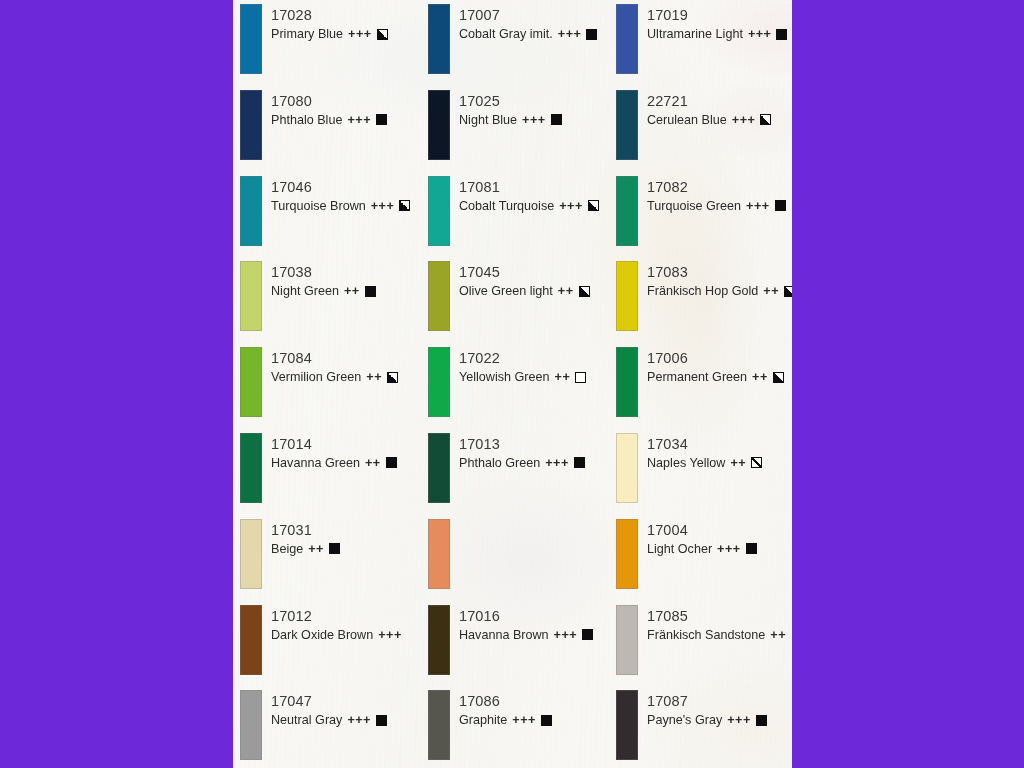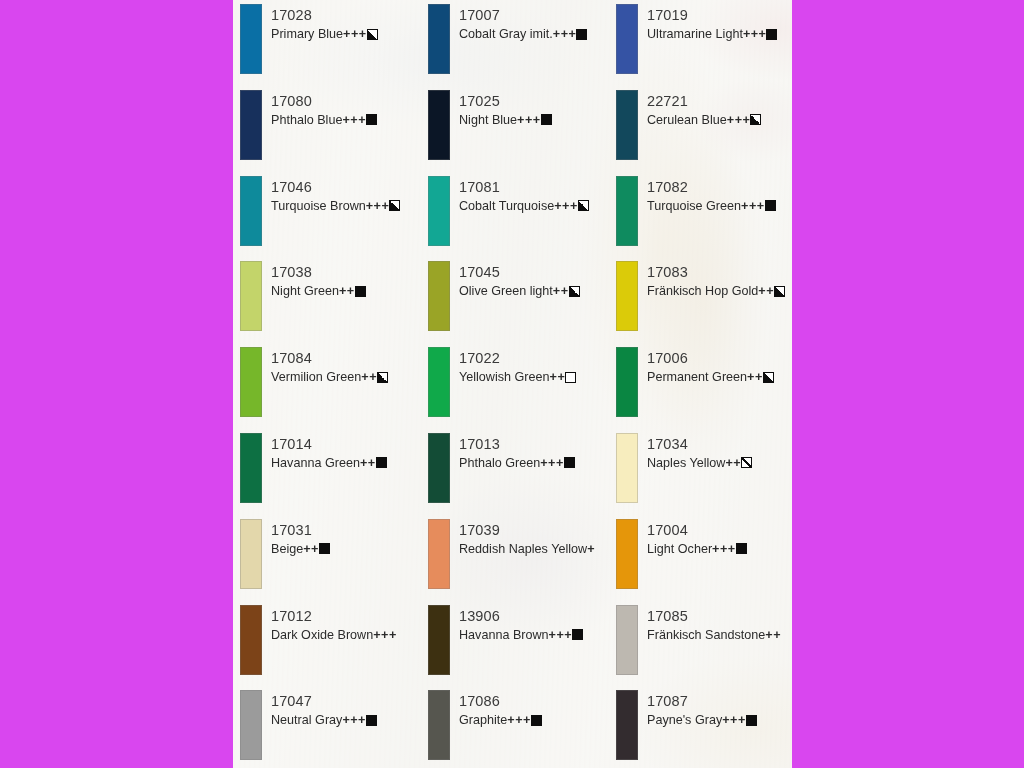--- a/index.html
+++ b/index.html
@@ -9,21 +9,21 @@
     height: 768px;
     overflow: hidden;
     background: #ffffff;
     font-family: "Liberation Sans", sans-serif;
   }
 
   #page {
     position: relative;
     width: 1024px;
     height: 768px;
-    background: #d946ef;
+    background: #6d28d9;
   }
 
   
   #panel {
     position: absolute;
     left: 233px;
     top: 0px;
     width: 559px;
     height: 768px;
     overflow: hidden;
@@ -103,20 +103,21 @@
     line-height: 19px;
     letter-spacing: 0.1px;
   }
 
   .nameline {
     font-size: 12.6px;
     color: #2b2b2b;
     line-height: 18px;
     display: flex;
     align-items: center;
+    gap: 5px;
     white-space: nowrap;
   }
 
   .pname { display: inline-block; }
   .plus {
     display: inline-block;
     font-size: 12.6px;
     letter-spacing: 0.5px;
     font-weight: 700;
   }
@@ -368,27 +369,20 @@
             <div class="code">17031</div>
             <div class="nameline">
               <span class="pname">Beige</span>
               <span class="plus">++</span>
               <span class="opacity-icon opaque"></span>
             </div>
           </div>
         </div>
         <div class="cell">
           <div class="swatch" style="background: rgb(230, 140, 92);"></div>
-          <div class="meta">
-            <div class="code">17039</div>
-            <div class="nameline">
-              <span class="pname">Reddish Naples Yellow</span>
-              <span class="plus">+</span>
-            </div>
-          </div>
         </div>
         <div class="cell">
           <div class="swatch" style="background: rgb(229, 150, 10);"></div>
           <div class="meta">
             <div class="code">17004</div>
             <div class="nameline">
               <span class="pname">Light Ocher</span>
               <span class="plus">+++</span>
               <span class="opacity-icon opaque"></span>
             </div>
@@ -400,21 +394,21 @@
             <div class="code">17012</div>
             <div class="nameline">
               <span class="pname">Dark Oxide Brown</span>
               <span class="plus">+++</span>
             </div>
           </div>
         </div>
         <div class="cell">
           <div class="swatch" style="background: rgb(61, 48, 17);"></div>
           <div class="meta">
-            <div class="code">13906</div>
+            <div class="code">17016</div>
             <div class="nameline">
               <span class="pname">Havanna Brown</span>
               <span class="plus">+++</span>
               <span class="opacity-icon opaque"></span>
             </div>
           </div>
         </div>
         <div class="cell">
           <div class="swatch" style="background: rgb(189, 184, 176);"></div>
           <div class="meta">

